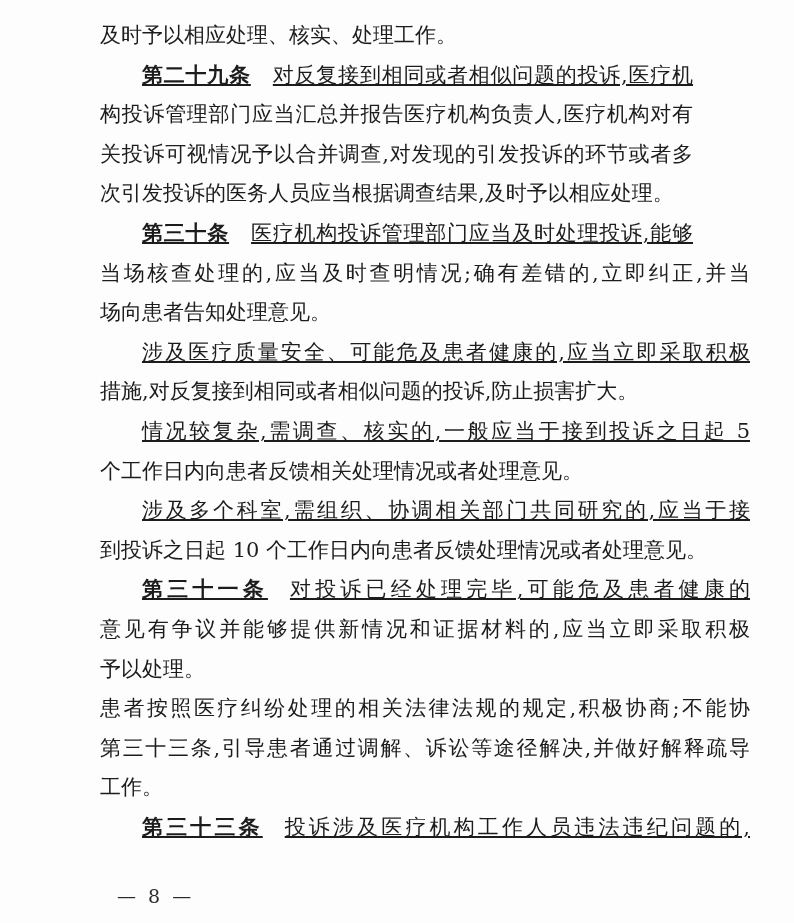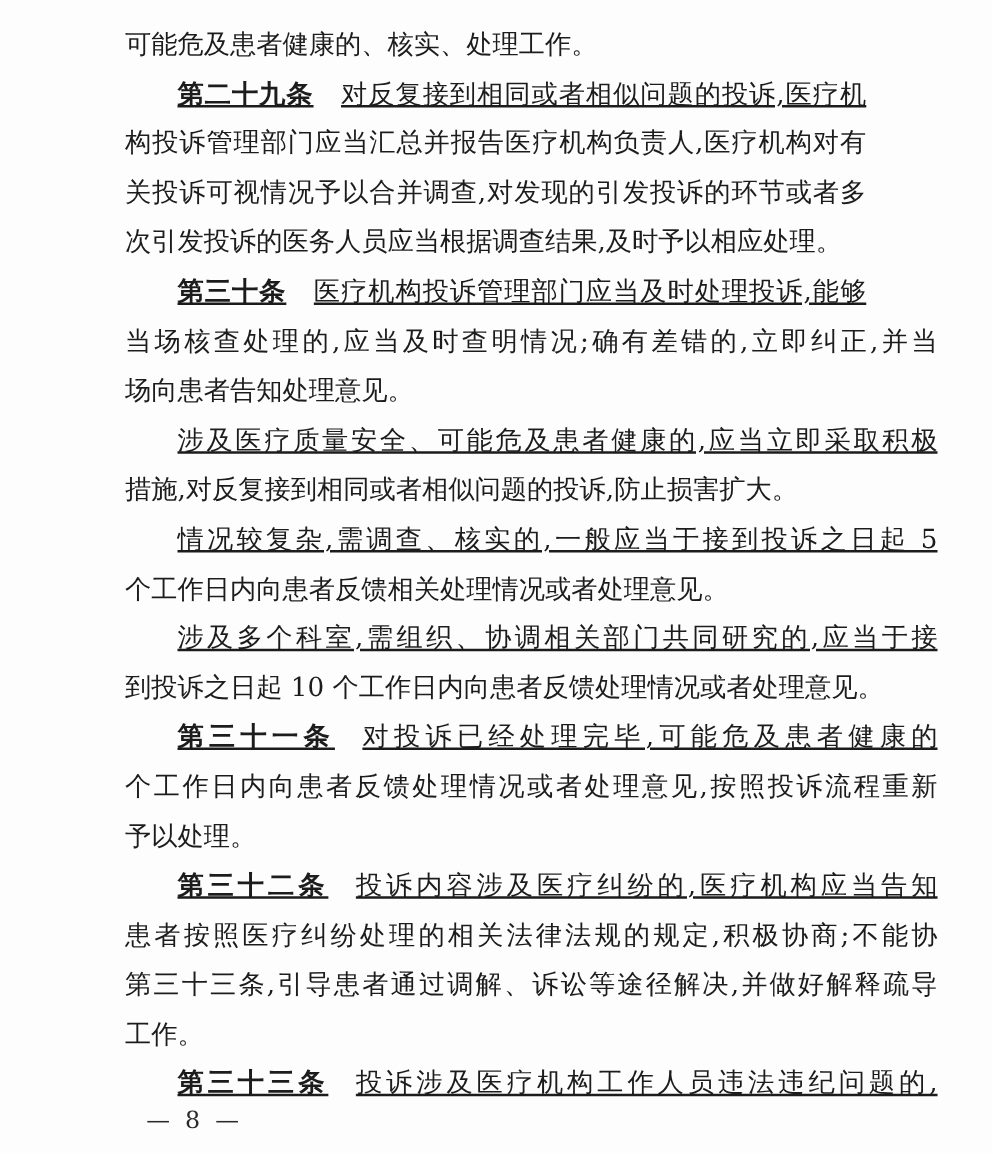--- a/index.html
+++ b/index.html
@@ -49,21 +49,21 @@
     line-height: 24px;
     letter-spacing: 3px;
     color: #2a2a2a;
   }
 </style>
 </head>
 <body>
 
 <div class="page">
   <div class="text-block" id="lines">
-  <div class="line narrow"><span class="body-text">可能危及患者健康的、核实、处理工作。</span></div>
+  <div class="line narrow"><span class="body-text">及时予以相应处理、核实、处理工作。</span></div>
 
   <div class="line indent justify narrow"><span class="heading">第二十九条</span><span class="body-text">对反复接到相同或者相似问题的投诉,医疗机</span></div>
 
   <div class="line justify narrow"><span class="body-text">构投诉管理部门应当汇总并报告医疗机构负责人,医疗机构对有</span></div>
 
   <div class="line justify narrow"><span class="body-text">关投诉可视情况予以合并调查,对发现的引发投诉的环节或者多</span></div>
 
   <div class="line narrow"><span class="body-text">次引发投诉的医务人员应当根据调查结果,及时予以相应处理。</span></div>
 
   <div class="line indent justify narrow"><span class="heading">第三十条</span><span class="body-text">医疗机构投诉管理部门应当及时处理投诉,能够</span></div>
@@ -79,25 +79,24 @@
   <div class="line indent justify wide"><span class="body-text">情况较复杂,需调查、核实的,一般应当于接到投诉之日起 5</span></div>
 
   <div class="line wide"><span class="body-text">个工作日内向患者反馈相关处理情况或者处理意见。</span></div>
 
   <div class="line indent justify wide"><span class="body-text">涉及多个科室,需组织、协调相关部门共同研究的,应当于接</span></div>
 
   <div class="line wide"><span class="body-text">到投诉之日起 10 个工作日内向患者反馈处理情况或者处理意见。</span></div>
 
   <div class="line indent justify wide"><span class="heading">第三十一条</span><span class="body-text">对投诉已经处理完毕,可能危及患者健康的</span></div>
 
-  <div class="line justify wide"><span class="body-text">个工作日内向患者反馈处理情况或者处理意见,按照投诉流程重新</span></div>
+  <div class="line justify wide"><span class="body-text">意见有争议并能够提供新情况和证据材料的,应当立即采取积极</span></div>
 
   <div class="line wide"><span class="body-text">予以处理。</span></div>
 
-  <div class="line indent justify wide"><span class="heading">第三十二条</span><span class="body-text">投诉内容涉及医疗纠纷的,医疗机构应当告知</span></div>
 
   <div class="line justify wide"><span class="body-text">患者按照医疗纠纷处理的相关法律法规的规定,积极协商;不能协</span></div>
 
   <div class="line justify wide"><span class="body-text">第三十三条,引导患者通过调解、诉讼等途径解决,并做好解释疏导</span></div>
 
   <div class="line wide"><span class="body-text">工作。</span></div>
 
   <div class="line indent justify wide"><span class="heading">第三十三条</span><span class="body-text">投诉涉及医疗机构工作人员违法违纪问题的,</span></div>
 </div>
   <div class="page-number">— 8 —</div>

